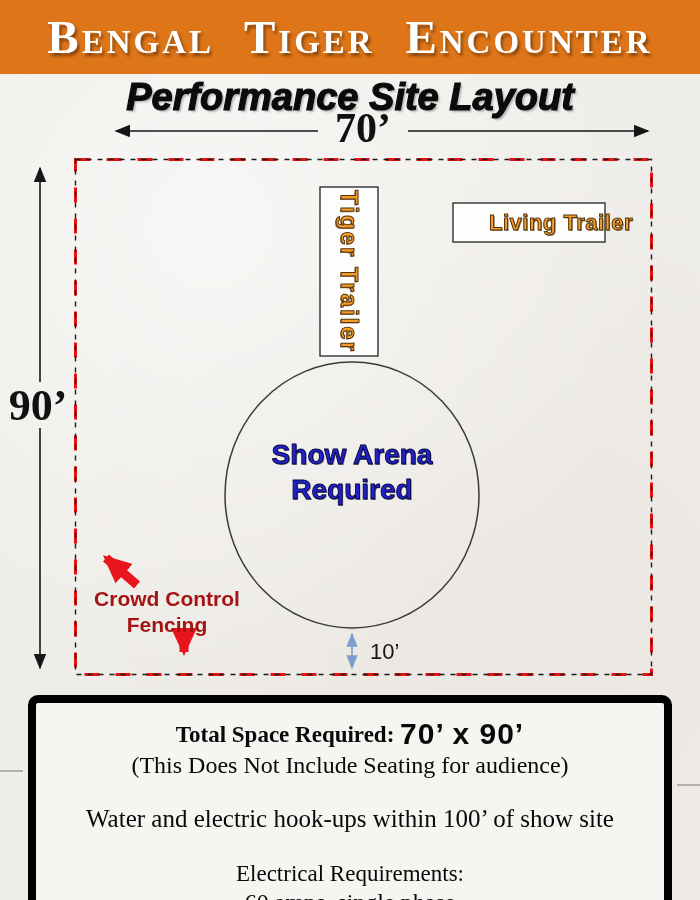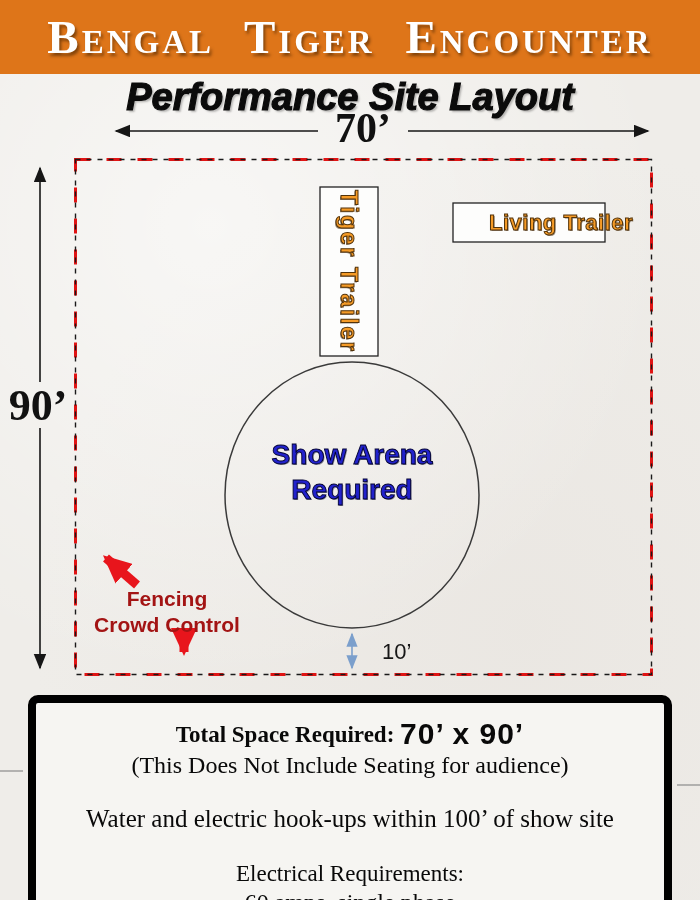--- a/index.html
+++ b/index.html
@@ -39,21 +39,21 @@
   
   #diagram{ position:absolute; left:0; top:0; z-index:1; }
   
   .dim-label{
     position:absolute; font-family:"Liberation Serif", serif;
     font-weight:bold; color:#111; text-align:center; z-index:2;
   }
   .dim-w{ left:292px; top:104px; width:142px; font-size:42px; }
   .dim-h{ left:0px;  top:380px; width:76px;  font-size:44px; }
   .dim-gap{
-    position:absolute; left:382px; top:639px; z-index:2;
+    position:absolute; left:370px; top:639px; z-index:2;
     font-family:"Liberation Sans", sans-serif; font-size:22px; color:#161616;
   }
   
   .trailer-label{
     position:absolute; z-index:2; display:flex; align-items:center; justify-content:center;
     font-weight:bold; color:#f59b27;
     -webkit-text-stroke:1px #53330a;
     text-shadow:1px 1px 0 rgba(60,35,5,0.55);
   }
   .tiger{
@@ -149,22 +149,22 @@
 
   <div class="trailer-label tiger">Tiger Trailer</div>
   <div class="trailer-label living">Living Trailer</div>
 
   <div class="arena-text">
     <div>Show Arena</div>
     <div>Required</div>
   </div>
 
   <div class="crowd-label">
+    <div>Crowd Control</div>
     <div>Fencing</div>
-    <div>Crowd Control</div>
   </div>
 
   <div class="info-box">
     <div class="line-total">
       <span>Total Space Required:</span>
       <span class="total-value">70’ x 90’</span>
     </div>
     <div class="line-seating">(This Does Not Include Seating for audience)</div>
     <div class="line-hookups">Water and electric hook-ups within 100’ of show site</div>
     <div class="line-elec-label">Electrical Requirements:</div>

